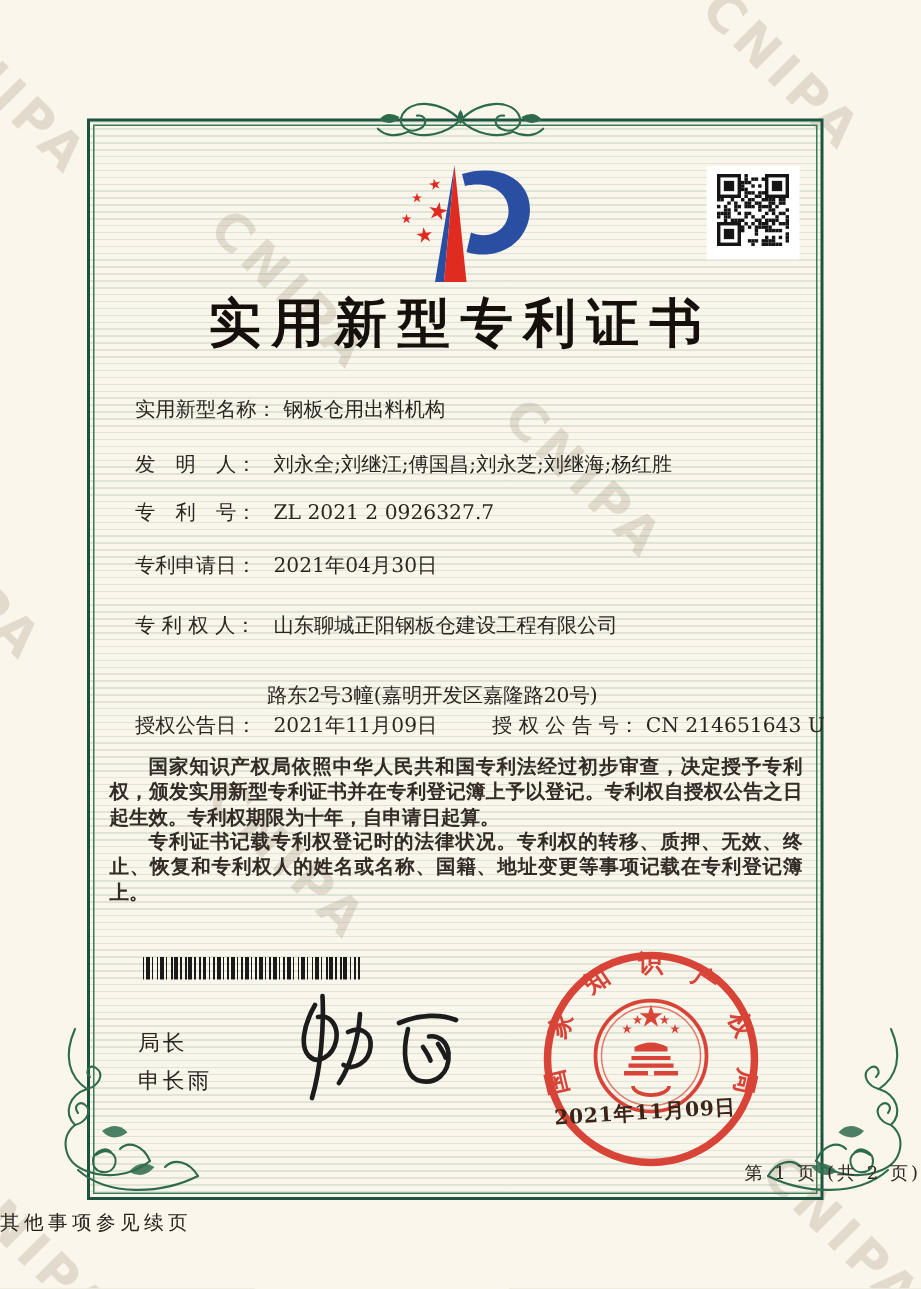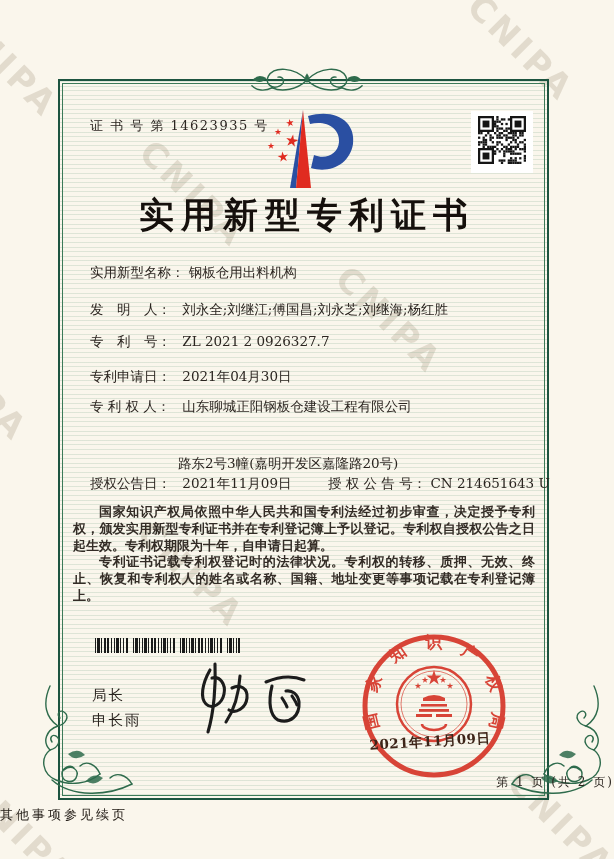--- a/index.html
+++ b/index.html
@@ -128,21 +128,20 @@
       <path d="M28 86 C36 80 44 86 40 94 C36 100 26 98 26 90 C26 84 34 80 38 84"></path>
     </g>
     <g fill="#2e6b4c" opacity="0.85">
       <path d="M32 70 q10 -7 17 1 q-10 7 -17 -1 Z"></path>
       <path d="M50 97 q8 -9 17 -3 q-8 9 -17 3 Z"></path>
     </g>
   </svg>
 
   <div class="content">
 
-    <div class="cert-no">证 书 号 第 14623935 号</div>
 
     <svg class="logo" width="108" height="88" viewBox="0 0 108 88">
       <defs>
         <path id="st2" d="M0 -1 L0.2245 -0.309 L0.951 -0.309 L0.363 0.118 L0.588 0.809 L0 0.382 L-0.588 0.809 L-0.363 0.118 L-0.951 -0.309 L-0.2245 -0.309 Z"></path>
       </defs>
       <path fill="#2a4fa2" d="M52 8 C80 0 100 14 97 36 C94 56 74 66 55 60 L58 47 C70 52 82 46 83 34 C84 20 70 12 54 16 Z"></path>
       <polygon fill="#2a4fa2" points="47,2 34,80 40,80"></polygon>
       <polygon fill="#e02b20" points="47,2 40,80 55,80"></polygon>
       <g fill="#e02b20">
         <use href="#st2" transform="translate(34 15) scale(4) rotate(-12)"></use>
@@ -316,21 +315,21 @@
       <span class="val">刘永全;刘继江;傅国昌;刘永芝;刘继海;杨红胜</span>
     </div>
     <div class="row" style="top:333px">
       <span class="lbl">专　利　号：</span>
       <span class="val">ZL 2021 2 0926327.7</span>
     </div>
     <div class="row" style="top:368px">
       <span class="lbl">专利申请日：</span>
       <span class="val">2021年04月30日</span>
     </div>
-    <div class="row" style="top:398px">
+    <div class="row" style="top:408px">
       <span class="lbl">专 利 权 人：</span>
       <span class="val">山东聊城正阳钢板仓建设工程有限公司</span>
     </div>
     <div class="addr2" style="top:455px">路东2号3幢(嘉明开发区嘉隆路20号)</div>
     <div class="row" style="top:475px">
       <span class="lbl">授权公告日：</span>
       <span class="val">2021年11月09日</span>
     </div>
     <div class="row" style="left:328px;top:475px">
       <span>授 权 公 告 号：</span>

